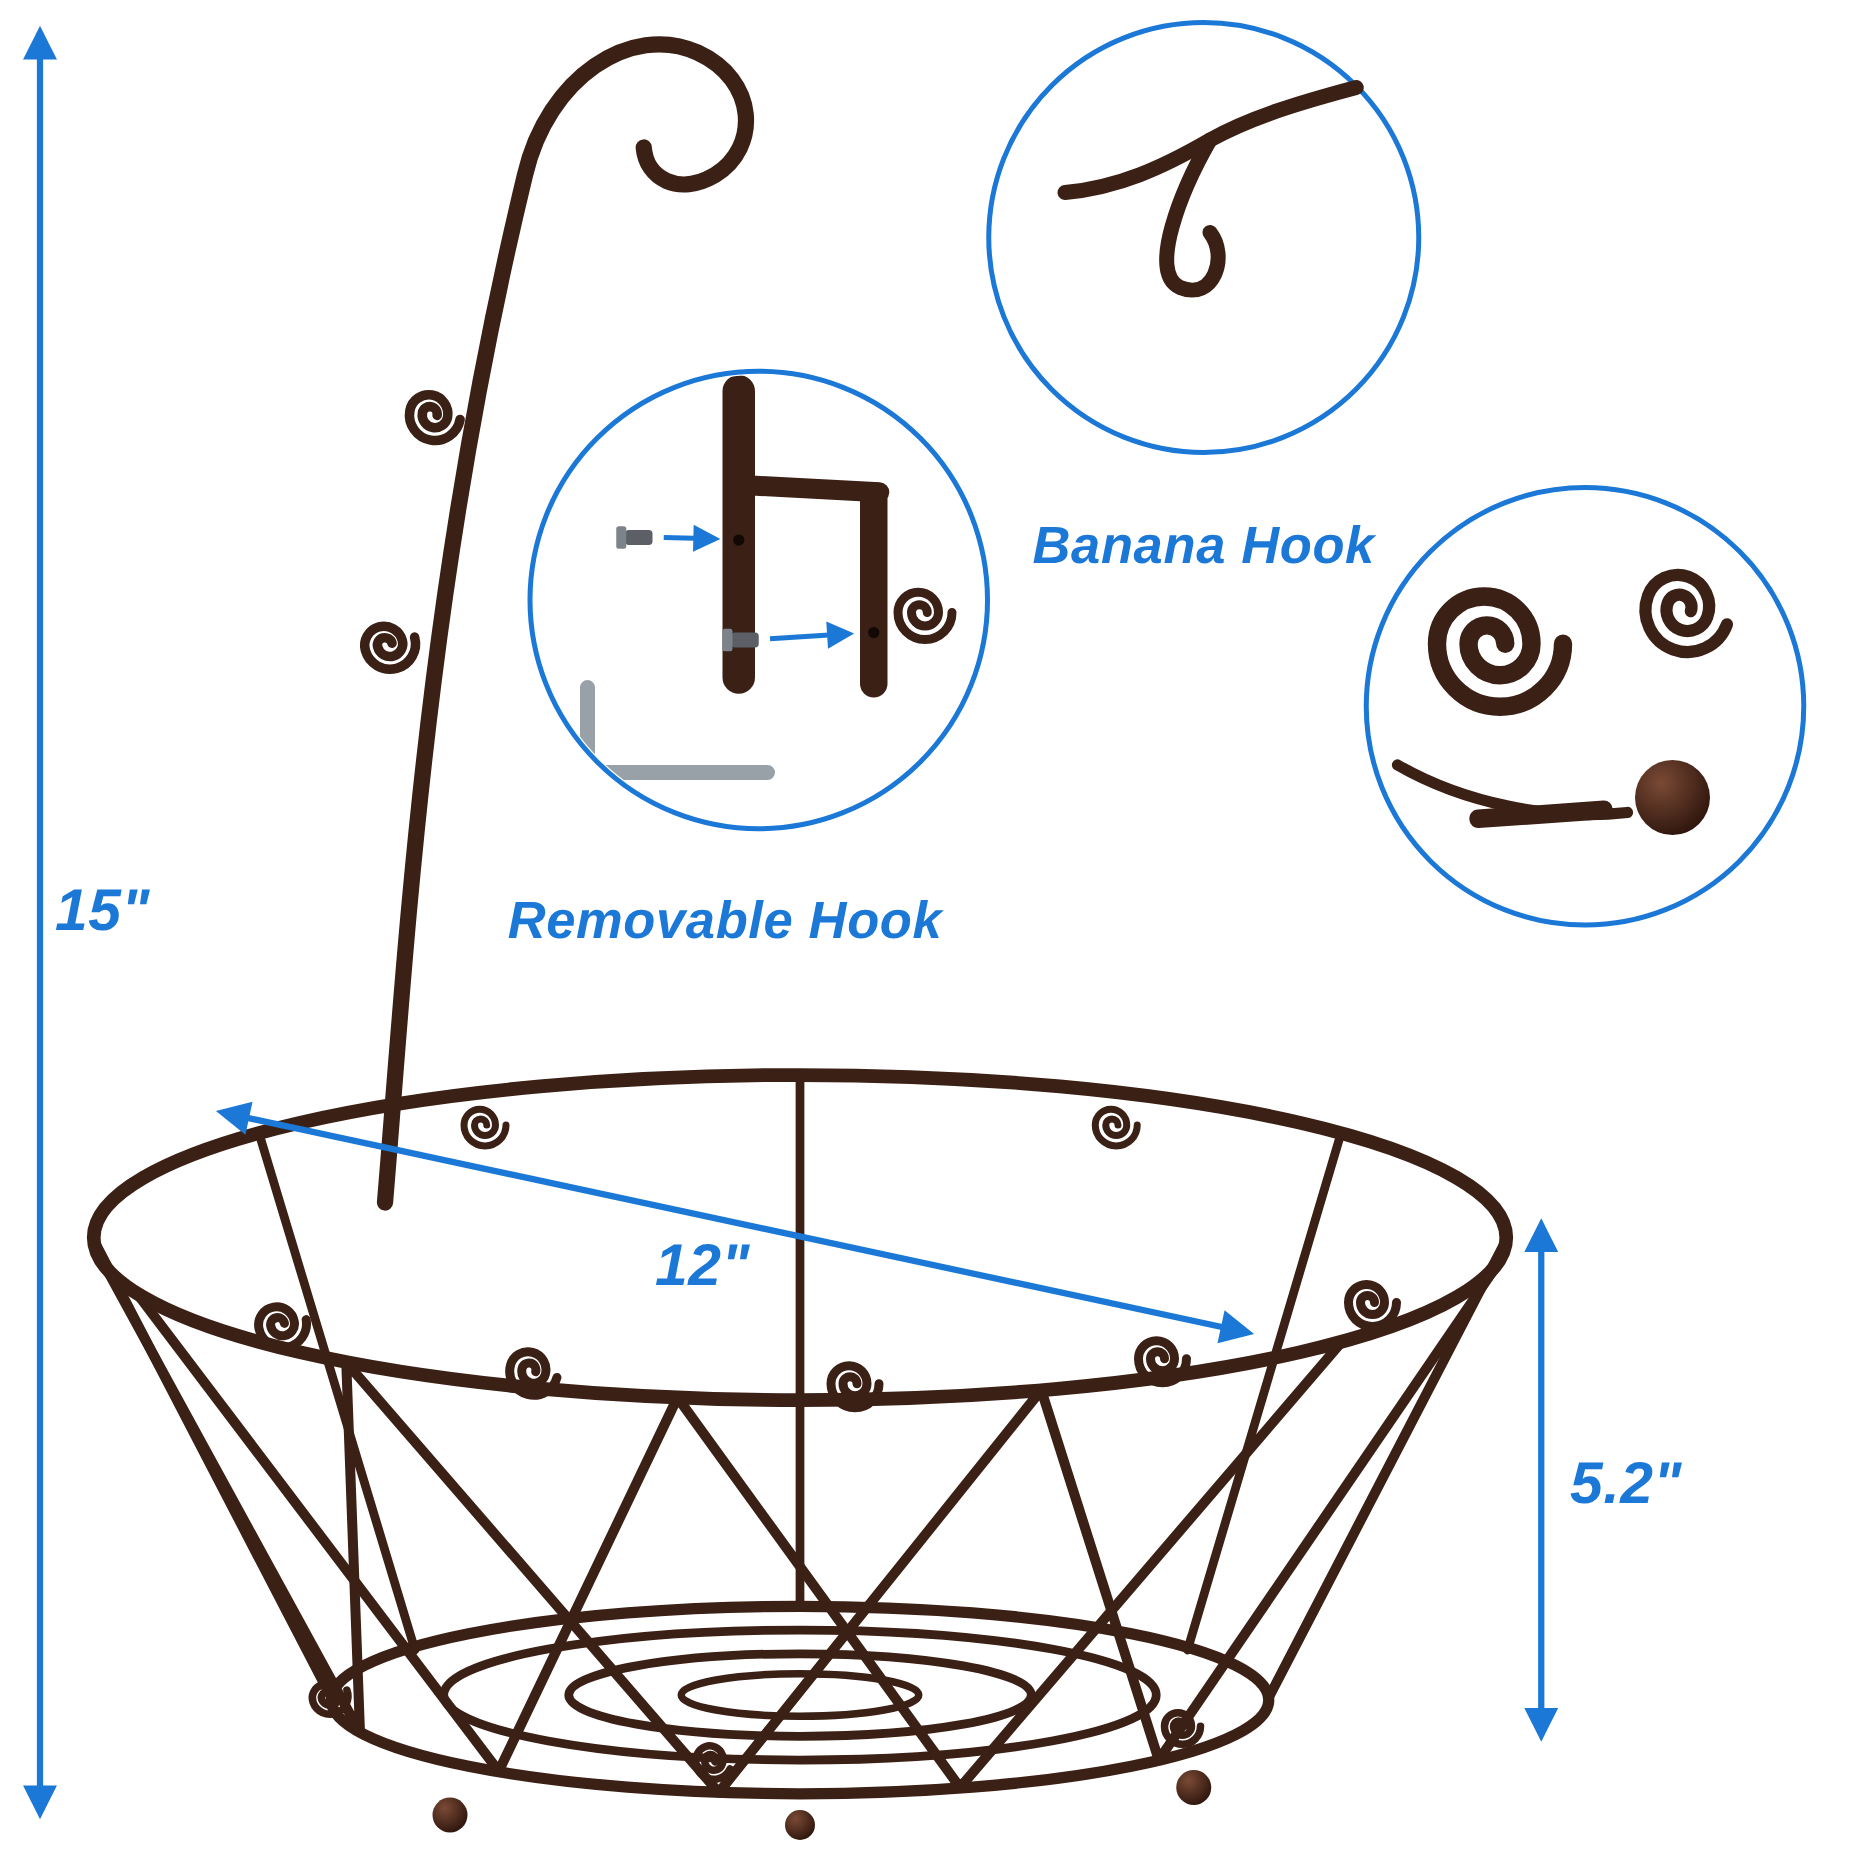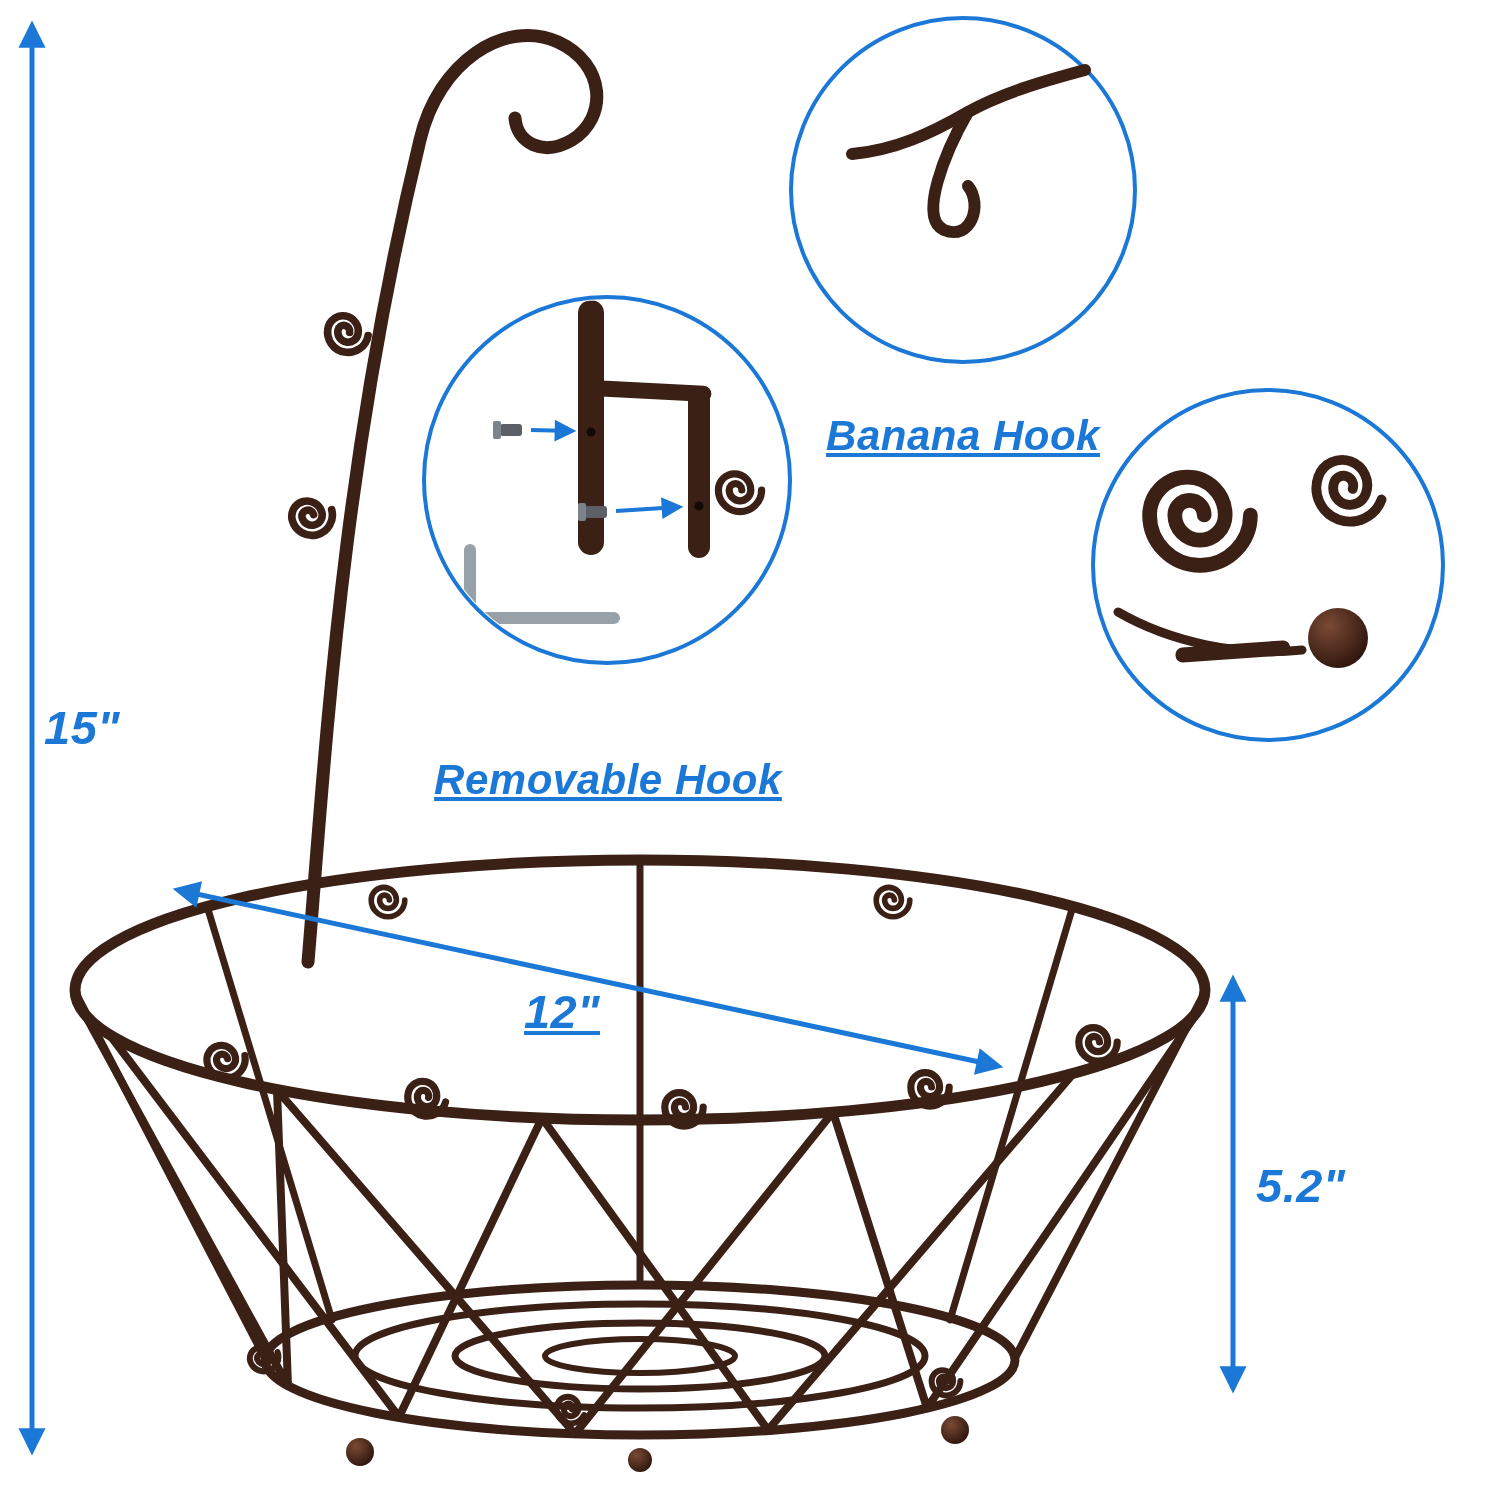--- a/index.html
+++ b/index.html
@@ -15,21 +15,21 @@
   .lbl{
     position:absolute;
     font-family:"Liberation Sans",sans-serif;
     font-style:italic;
     font-weight:700;
     color:var(--accent-blue,#1b78d6);
     letter-spacing:0.5px;
   }
   .callout-lbl{font-size:42px;line-height:1.15;}
   .dim{font-size:47px;}
-  .center{transform:translateX(-50%);text-decoration:underline;}
+  .center{transform:translateX(-50%);}
   .nowrap{white-space:nowrap;}
 </style>
 </head>
 <body>
 
 <div class="stage">
 
   <svg width="1489" height="1500" viewBox="0 0 1489 1500">
     <defs>
       <path id="spiral" d="M 24 0 A 24 24 0 1 1 -24 0 A 18 18 0 1 1 12 0 A 12 12 0 1 1 -12 0 A 7 7 0 1 1 2 0"></path>
@@ -134,16 +134,16 @@
   </svg>
 
   <div class="lbl dim" style="left:44px; top:700px;">15"</div>
 
   <div class="lbl dim center nowrap" style="left:562px; top:984px;">12"</div>
 
   <div class="lbl dim nowrap" style="left:1256px; top:1158px;">5.2"</div>
 
   <div class="lbl callout-lbl center nowrap" style="left:963px; top:412px;">Banana Hook</div>
 
-  <div class="lbl callout-lbl center nowrap" style="left:608px; top:712px;margin-top:44px;">Removable Hook</div>
+  <div class="lbl callout-lbl center nowrap" style="left:580px; top:712px;">Removable Hook</div>
 
 
 </div>
 
 </body></html>

